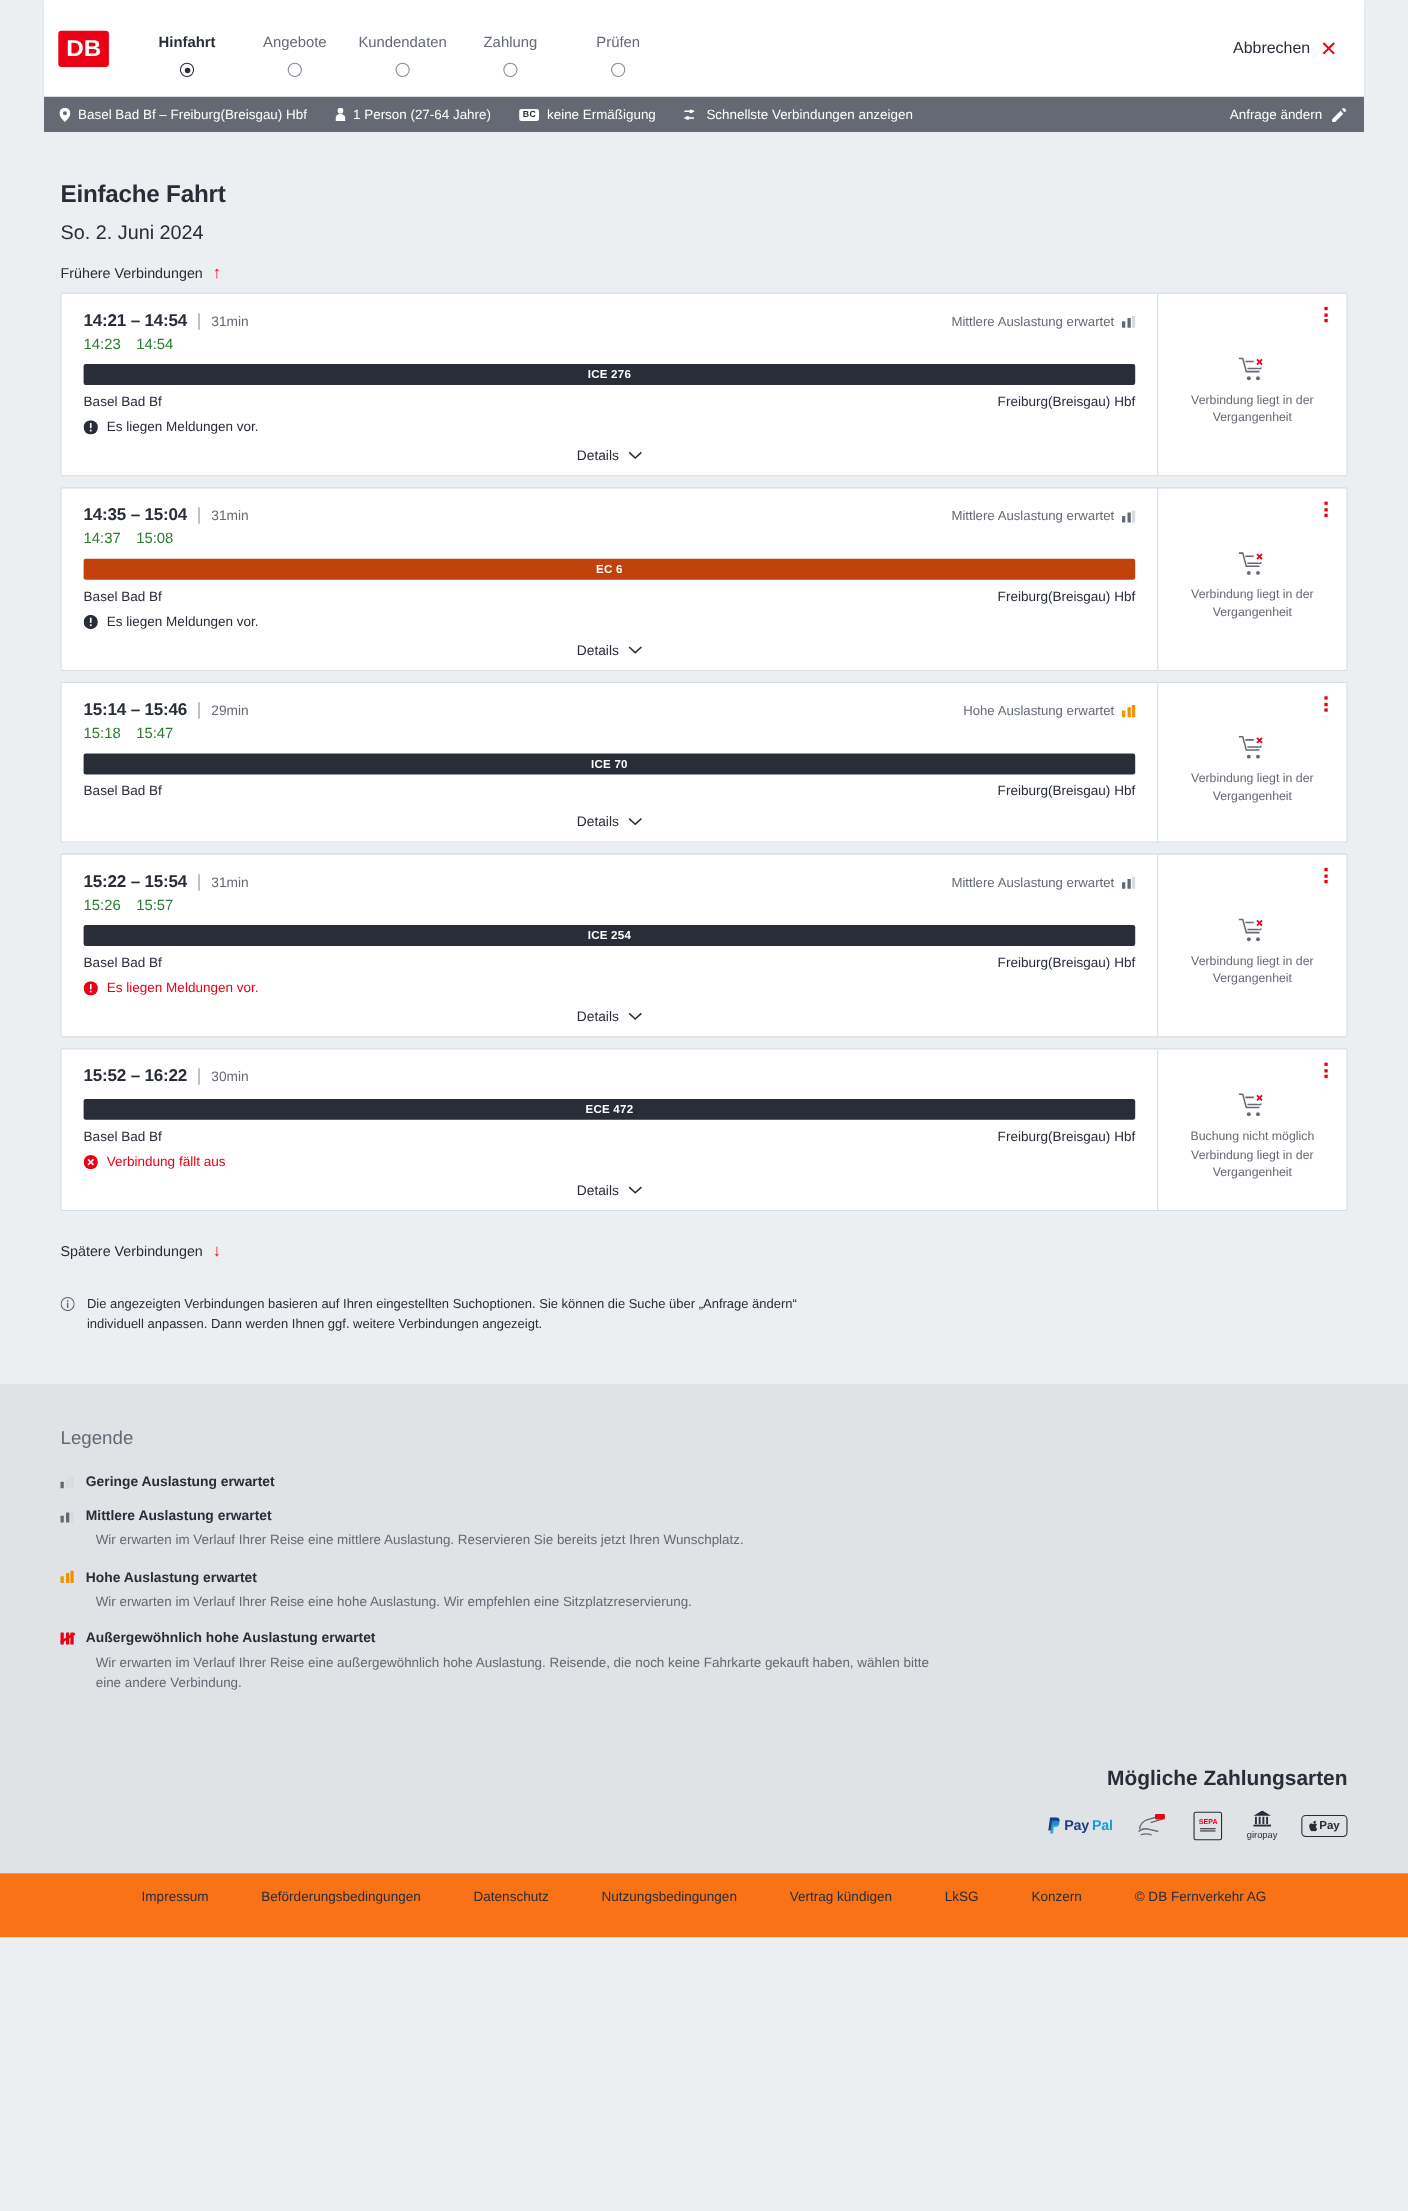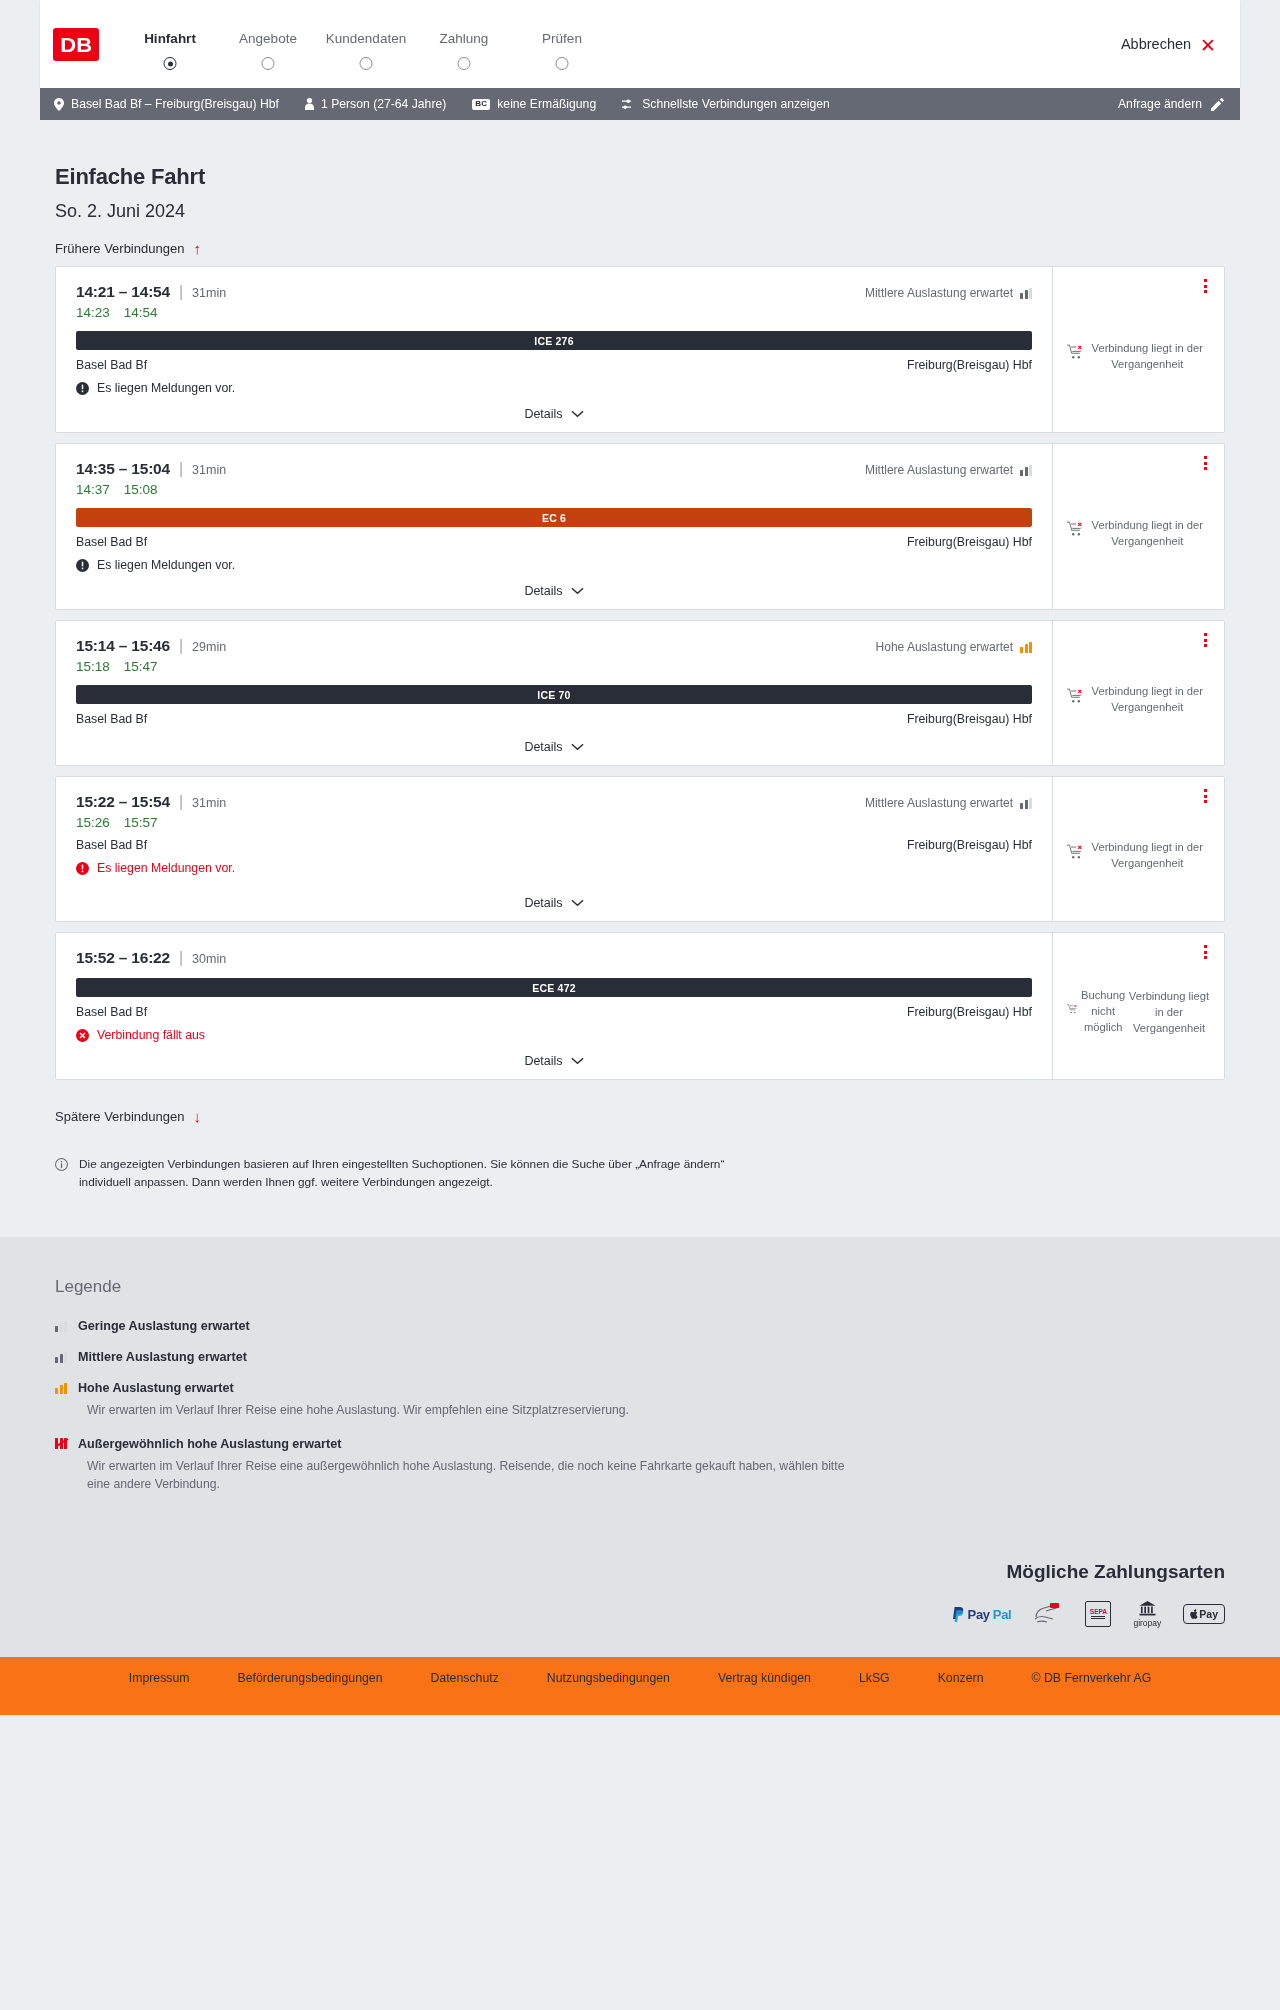--- a/index.html
+++ b/index.html
@@ -113,21 +113,21 @@
     display:flex;
     margin:0 15px 10px 15px;
     background:#fff;
     border:1px solid #d7dce1;
     border-radius:2px;
     min-height:146px;
   }
   .conn-left { flex:1 1 auto; padding:16px 20px 0 20px; display:flex; flex-direction:column; }
   .conn-right {
     flex:0 0 172px; border-left:1px solid #d7dce1;
-    position:relative; display:flex; flex-direction:row;
+    position:relative; display:flex; flex-direction:column;
     align-items:center; justify-content:center; text-align:center;
     padding:30px 14px 16px 14px;
   }
   .kebab {
     position:absolute; top:9px; right:14px;
     display:flex; flex-direction:column; gap:2.5px; cursor:pointer;
     padding:3px;
   }
   .kebab i { width:3px; height:3px; background:#ec0016; display:block; }
 
@@ -485,20 +485,23 @@
                   <b class="b1"></b>
                   <b class="b2"></b>
                   <b class="b3"></b>
                 </span>
               </div>
             </div>
             <div class="realtimes">
               <span>15:26</span>
               <span>15:57</span>
             </div>
+            <div class="train-bar ">
+              <span>ICE 254</span>
+            </div>
             <div class="stations">
               <span>Basel Bad Bf</span>
               <span class="to">Freiburg(Breisgau) Hbf</span>
             </div>
             <div class="msg warn">
               <svg width="13" height="13" viewBox="0 0 14 14">
                 <circle cx="7" cy="7" r="7" fill="#ec0016"></circle>
                 <rect x="6.2" y="2.8" width="1.6" height="5" fill="#fff"></rect>
                 <rect x="6.2" y="9.2" width="1.6" height="1.8" fill="#fff"></rect>
               </svg>
@@ -606,20 +609,21 @@
         </div>
         <div class="legend-item">
           <div class="legend-head">
             <span class="occ mid">
               <b class="b1"></b>
               <b class="b2"></b>
               <b class="b3"></b>
             </span>
             <span>Mittlere Auslastung erwartet</span>
           </div>
+          <div class="legend-desc">Wir erwarten im Verlauf Ihrer Reise eine mittlere Auslastung. Reservieren Sie bereits jetzt Ihren Wunschplatz.</div>
         </div>
         <div class="legend-item">
           <div class="legend-head">
             <span class="occ high">
               <b class="b1"></b>
               <b class="b2"></b>
               <b class="b3"></b>
             </span>
             <span>Hohe Auslastung erwartet</span>
           </div>

